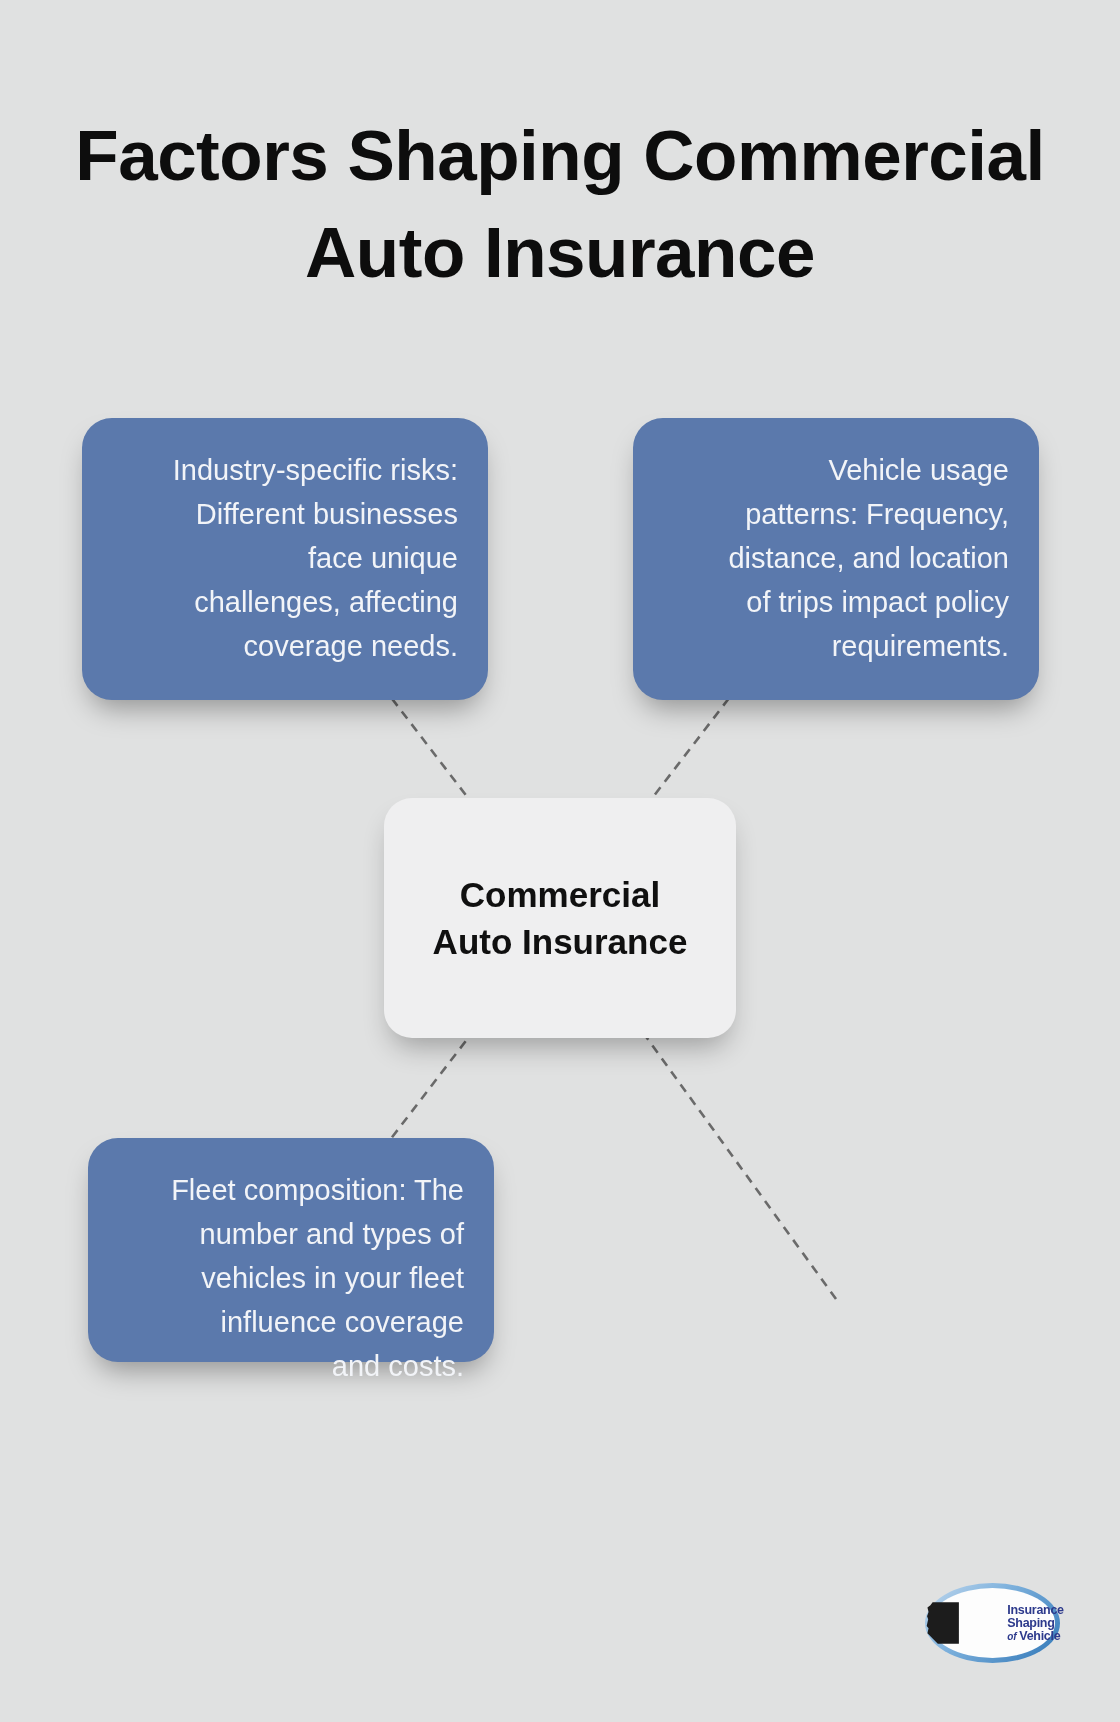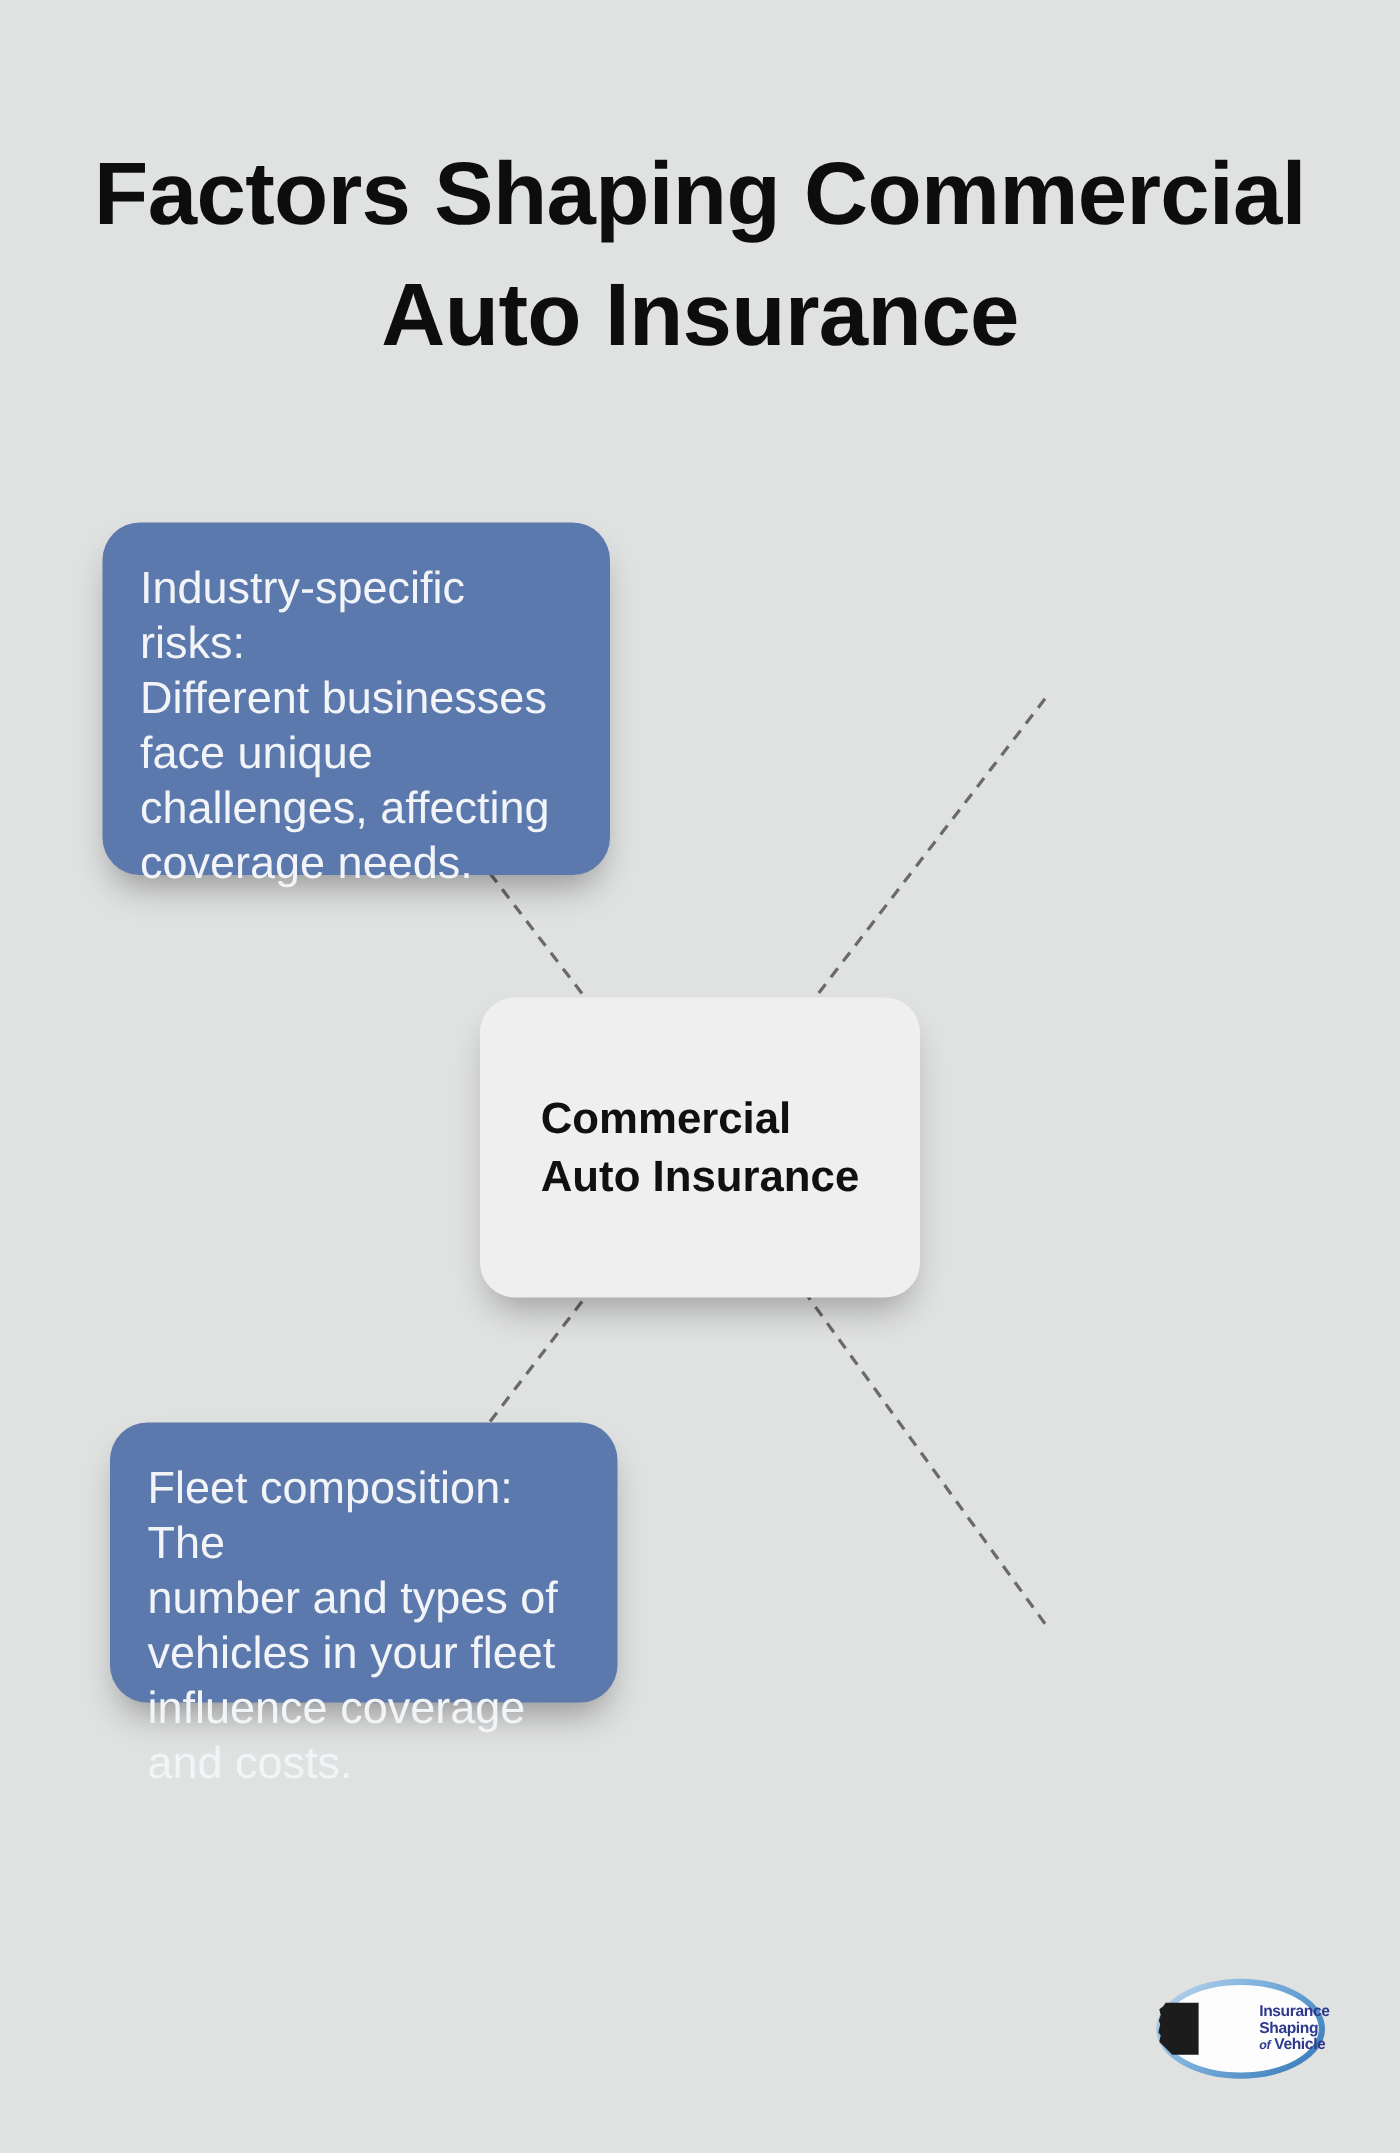--- a/index.html
+++ b/index.html
@@ -46,23 +46,24 @@
     position: absolute;
     z-index: 2;
     box-sizing: border-box;
     background: var(--node_fill, #5b79ac);
     border-radius: 30px;
     padding: 30px 30px;
     box-shadow: 0 16px 28px -8px rgba(0,0,0,0.35);
   }
   .card-text {
     color: var(--node_text, #f2f4f8);
-    font-size: 36px;
+    font-size: 29px;
     line-height: 44px;
     white-space: pre-line;
+    text-align: right;
   }
   .card.tl { left: 82px;  top: 418px;  width: 406px; height: 282px; }
   .card.tr { left: 633px; top: 418px;  width: 406px; height: 282px; }
   .card.bl { left: 88px;  top: 1138px; width: 406px; height: 224px; }
   .card.br { left: 633px; top: 1138px; width: 406px; height: 324px; }
   .center-node {
     position: absolute;
     z-index: 2;
     left: 384px;
     top: 798px;
@@ -70,21 +71,21 @@
     height: 240px;
     box-sizing: border-box;
     background: var(--center_fill, #efeff0);
     border-radius: 28px;
     box-shadow: 0 16px 28px -8px rgba(0,0,0,0.30);
     display: flex;
     align-items: center;
     justify-content: center;
   }
   .center-label {
-    text-align: left;
+    text-align: center;
     font-size: 35px;
     line-height: 47px;
     font-weight: 700;
     color: var(--center_text, #101010);
     white-space: pre-line;
   }
   .logo {
     position: absolute;
     z-index: 2;
     left: 925px;
@@ -146,20 +147,27 @@
   </svg>
 
   <div class="card tl">
     <div class="card-text">Industry-specific risks:
 Different businesses
 face unique
 challenges, affecting
 coverage needs.</div>
   </div>
 
+  <div class="card tr">
+    <div class="card-text">Vehicle usage
+patterns: Frequency,
+distance, and location
+of trips impact policy
+requirements.</div>
+  </div>
 
   <div class="card bl">
     <div class="card-text">Fleet composition: The
 number and types of
 vehicles in your fleet
 influence coverage
 and costs.</div>
   </div>
 
 

